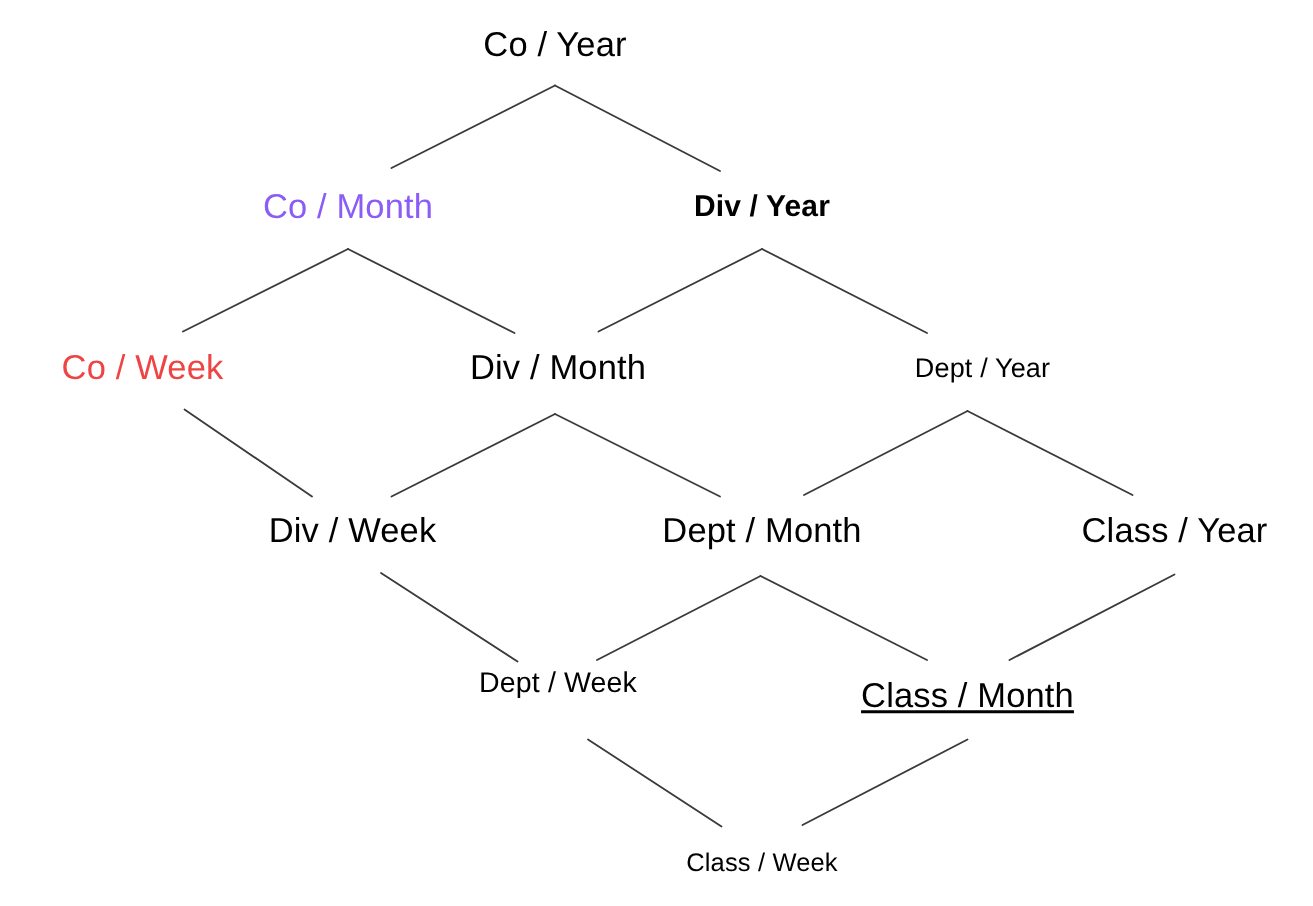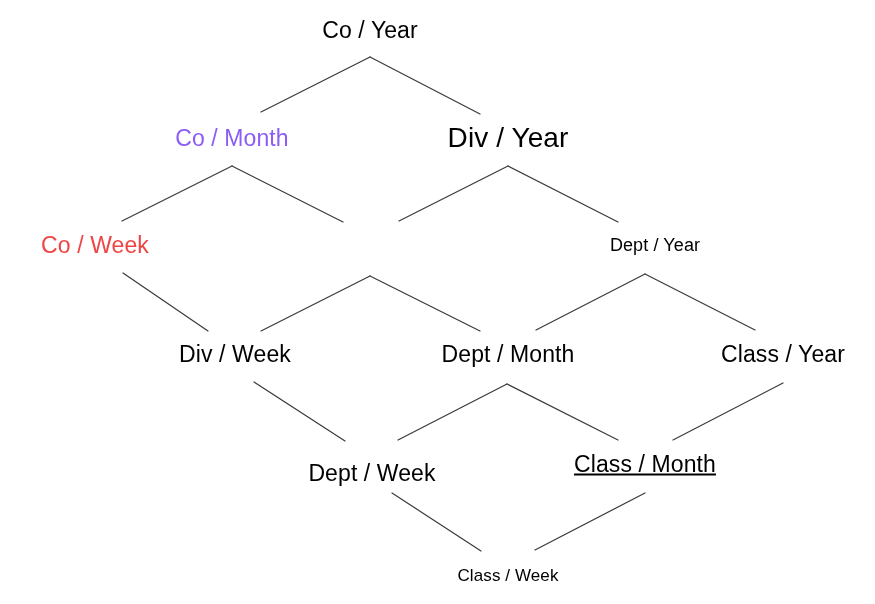--- a/index.html
+++ b/index.html
@@ -62,24 +62,25 @@
       <line x1="507" y1="384" x2="398" y2="440" stroke="#3a3a3a" stroke-width="1.2" stroke-linecap="round"></line>
       <line x1="507" y1="384" x2="618" y2="440" stroke="#3a3a3a" stroke-width="1.2" stroke-linecap="round"></line>
       <line x1="783" y1="383" x2="673" y2="440" stroke="#3a3a3a" stroke-width="1.2" stroke-linecap="round"></line>
       <line x1="392" y1="493" x2="481" y2="551" stroke="#3a3a3a" stroke-width="1.2" stroke-linecap="round"></line>
       <line x1="645" y1="493" x2="535" y2="550" stroke="#3a3a3a" stroke-width="1.2" stroke-linecap="round"></line>
     </svg>
 
   <div id="node-layer">
       <div class="node-label" style="left: 370px; top: 30px; font-size: 23px; color: rgb(0, 0, 0);">Co / Year</div>
       <div class="node-label" style="left: 232px; top: 138px; font-size: 23px; color: #8b5cf6;">Co / Month</div>
-      <div class="node-label" style="left: 508px; top: 138px; font-size: 28px; color: rgb(0, 0, 0);">Div / Year</div>
+      <div class="node-label" style="left: 508px; top: 138px; font-size: 20px; color: rgb(0, 0, 0); font-weight: bold;">Div / Year</div>
       <div class="node-label" style="left: 95px; top: 245px; font-size: 23px; color: #ef4444;">Co / Week</div>
+      <div class="node-label" style="left: 372px; top: 245px; font-size: 23px; color: rgb(0, 0, 0);">Div / Month</div>
       <div class="node-label" style="left: 655px; top: 245px; font-size: 18px; color: rgb(0, 0, 0);">Dept / Year</div>
       <div class="node-label" style="left: 235px; top: 354px; font-size: 23px; color: rgb(0, 0, 0);">Div / Week</div>
       <div class="node-label" style="left: 508px; top: 354px; font-size: 23px; color: rgb(0, 0, 0);">Dept / Month</div>
       <div class="node-label" style="left: 783px; top: 354px; font-size: 23px; color: rgb(0, 0, 0);">Class / Year</div>
-      <div class="node-label" style="left: 372px; top: 473px; font-size: 23px; color: rgb(0, 0, 0);">Dept / Week</div>
+      <div class="node-label" style="left: 372px; top: 456px; font-size: 19px; color: rgb(0, 0, 0);">Dept / Week</div>
       <div class="node-label" style="left: 645px; top: 464px; font-size: 23px; color: #000000; text-decoration: underline;">Class / Month</div>
       <div class="node-label" style="left: 508px; top: 575px; font-size: 17px; color: rgb(0, 0, 0);">Class / Week</div>
     </div>
 
 </div>
 
 </body></html>

